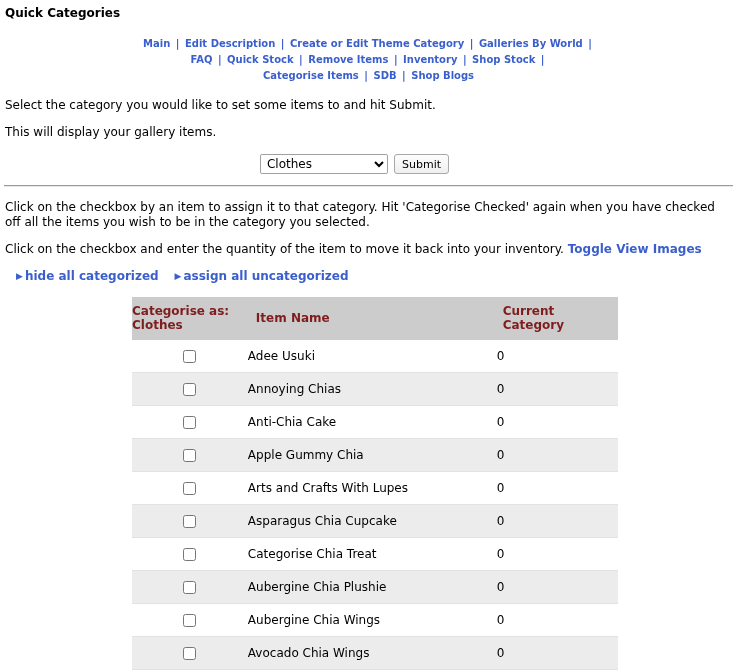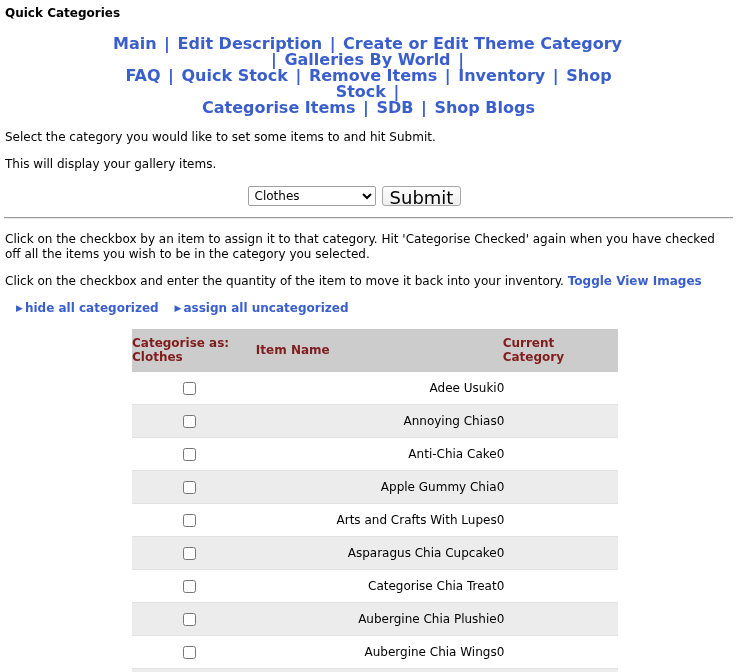--- a/index.html
+++ b/index.html
@@ -26,21 +26,21 @@
     margin: 0 0 16px 1px;
   }
   a.nav-link, a.inline-link, a.toggle-link {
     color: #3a5fcd;
     text-decoration: none;
     font-weight: bold;
   }
   .navbar {
     text-align: center;
     line-height: 16px;
-    font-size: 16px;
+    font-size: 10px;
     margin: 0 auto 14px auto;
     width: 520px;
   }
   .navbar .sep {
     color: #3a5fcd;
     font-weight: bold;
     padding: 0 2px;
   }
   .para {
     margin: 0 0 12px 1px;
@@ -62,21 +62,21 @@
     width: 128px;
     height: 20px;
     padding: 1px 2px;
     border: 1px solid #a0a0a0;
     background: #ffffff;
     color: #000;
     border-radius: 2px;
   }
   button.submit-button {
     font-family: "DejaVu Sans", "Liberation Sans", sans-serif;
-    font-size: 18px;
+    font-size: 11px;
     height: 20px;
     padding: 0 7px;
     border: 1px solid #a8a8a8;
     border-radius: 3px;
     background: linear-gradient(#fdfdfd, #efefef);
     color: #000;
     cursor: pointer;
   }
   hr.divider {
     border: 0;
@@ -126,21 +126,21 @@
   th.col-cat {
     width: 118px;
     padding-left: 6px !important;
   }
   table.items-table td {
     padding: 9px 0;
     border-bottom: 1px solid #e2e2e2;
     vertical-align: middle;
   }
   td.cell-check { text-align: center; }
-  td.cell-name { padding-left: 8px; text-align: right; }
+  td.cell-name { padding-left: 8px; }
   td.cell-cat  { padding-left: 6px; }
   tr.row-alt td { background: #ececec; }
   tr.row-base td { background: #ffffff; }
   input.item-checkbox {
     margin: 0;
     width: 13px;
     height: 13px;
     vertical-align: middle;
     cursor: pointer;
   }

